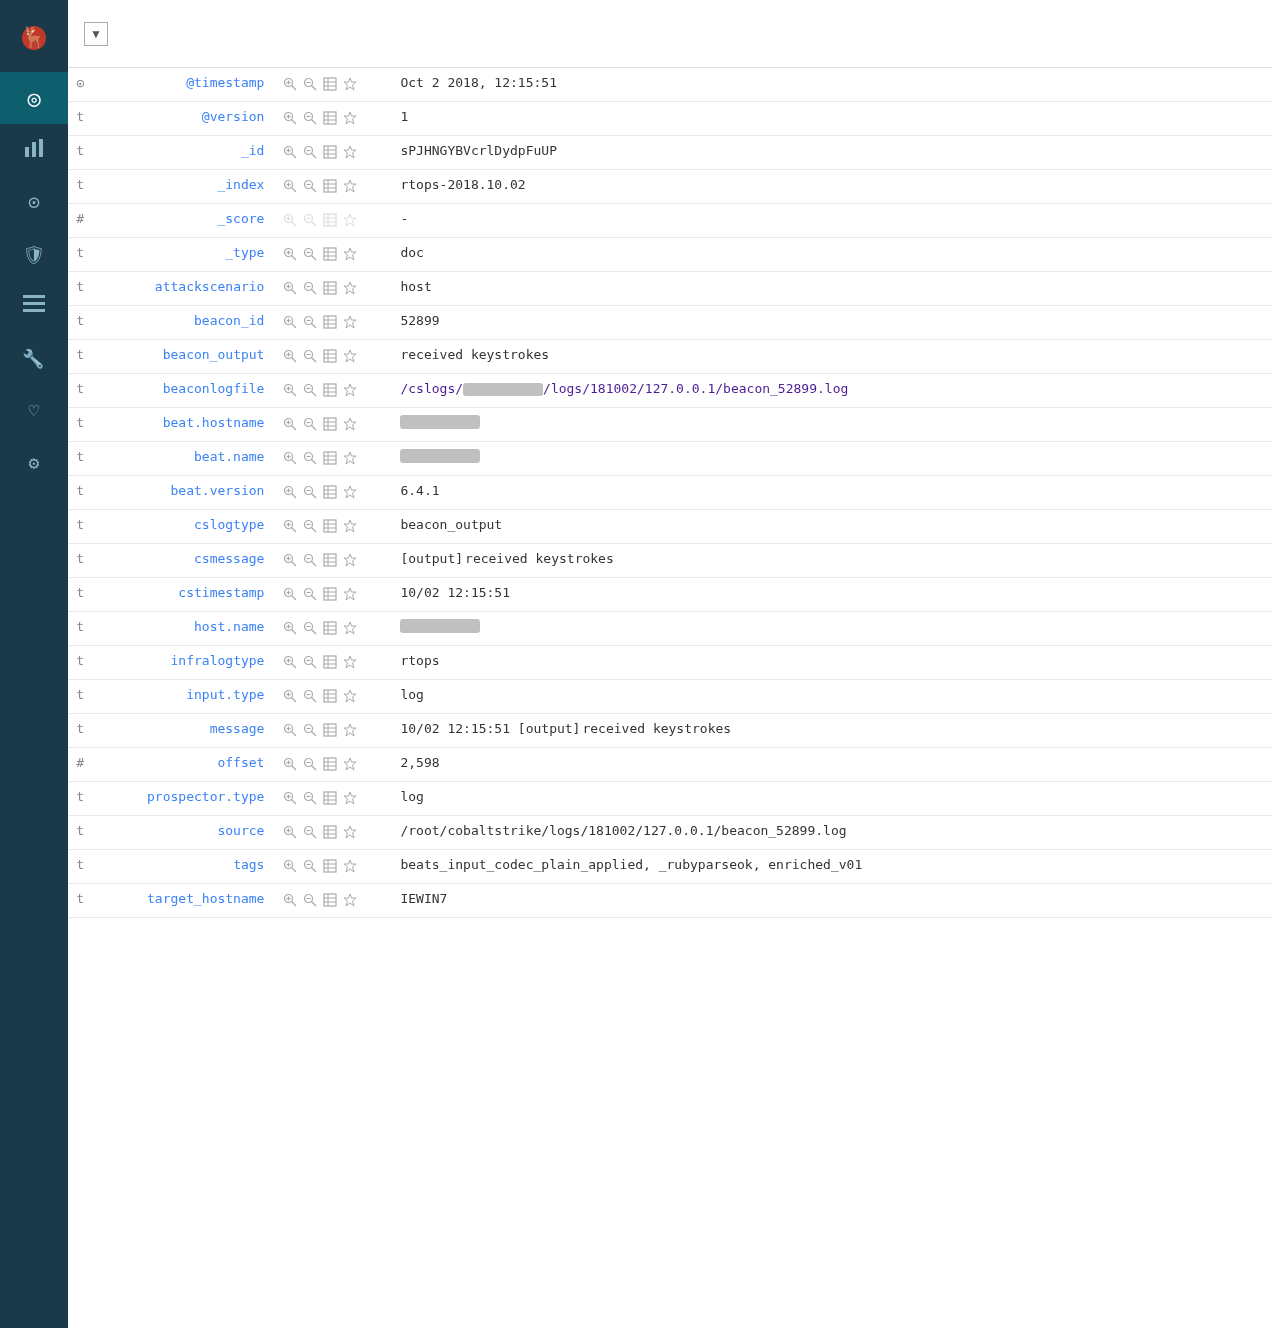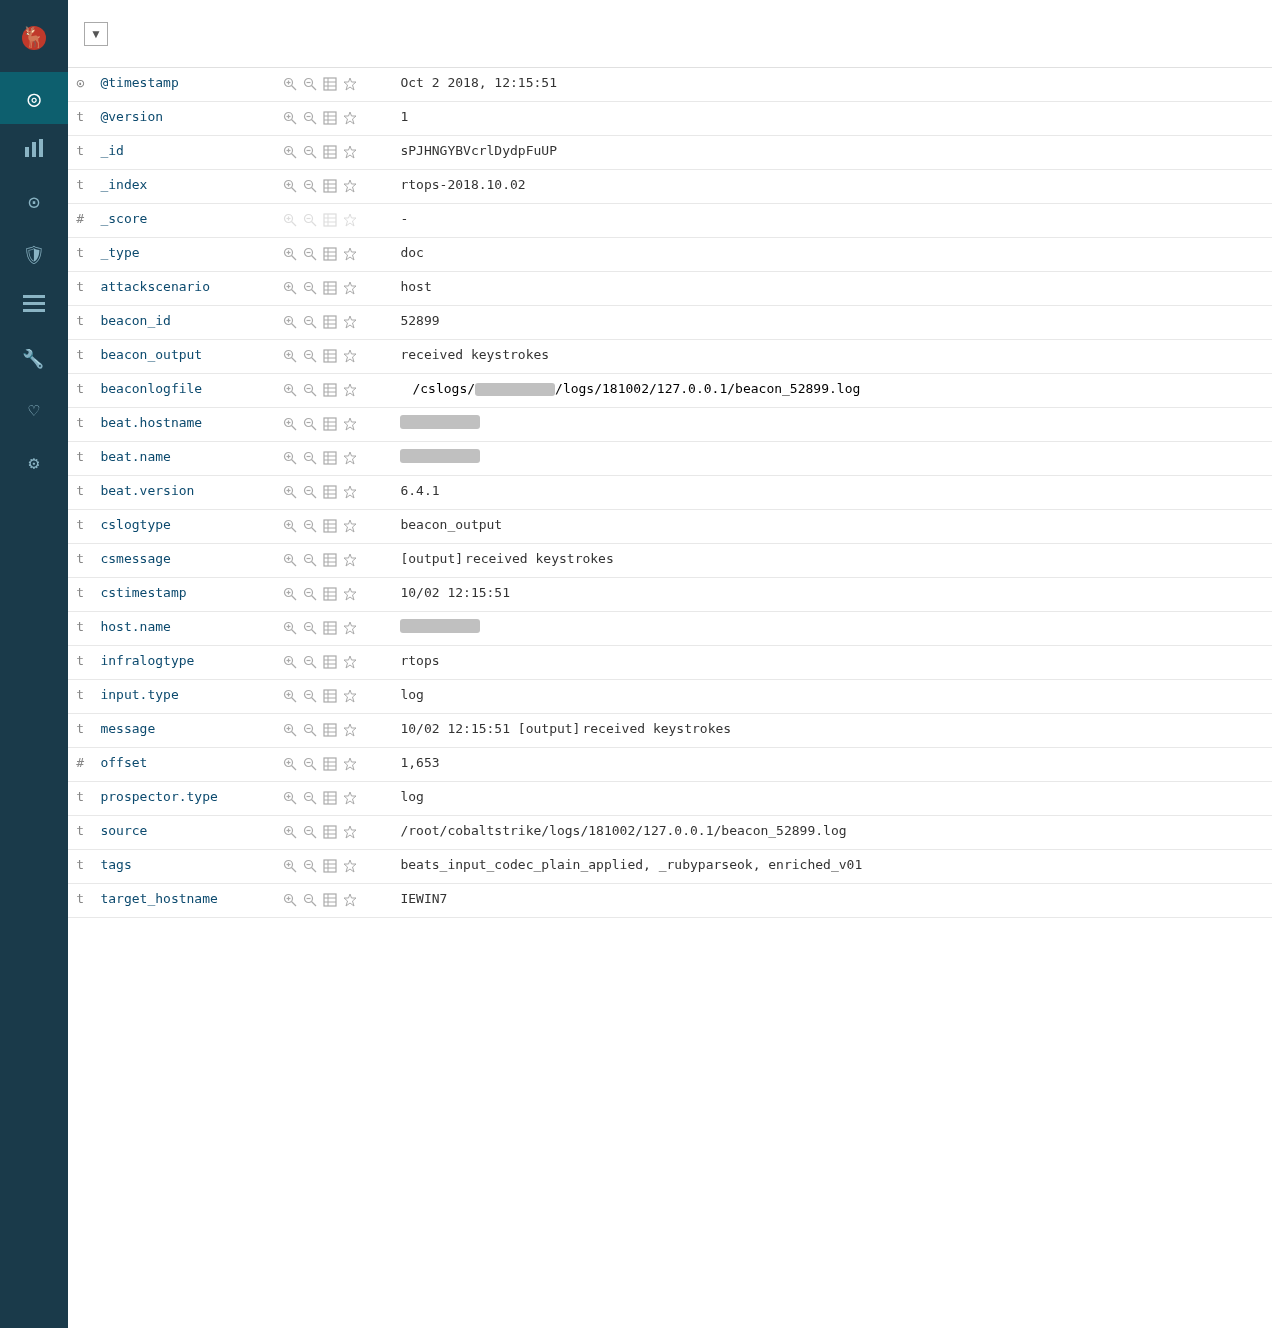--- a/index.html
+++ b/index.html
@@ -121,23 +121,24 @@
       font-size: 13px;
       font-family: 'Consolas', 'Monaco', monospace;
     }
     .td-type {
       color: #888;
       width: 24px;
       text-align: center;
       padding-left: 16px;
     }
     .td-field {
-      color: #0c4a6e;
+      color: #3b82f6;
       width: 180px;
       font-weight: normal;
+      text-align: right;
     }
     .td-actions {
       width: 120px;
       white-space: nowrap;
     }
     .td-value {
       color: #333;
       flex: 1;
     }
     .action-icon {
@@ -145,21 +146,21 @@
       align-items: center;
       justify-content: center;
       width: 20px;
       height: 18px;
       color: #aaa;
       cursor: pointer;
       font-size: 12px;
     }
     .action-icon.disabled { color: #ddd; cursor: default; }
     .star-icon { color: #aaa; }
-    .link-value { color: #000000; cursor: pointer; margin-left: 12px; }
+    .link-value { color: #4c1d95; cursor: pointer; }
     .blurred {
       background: #c0c0c0;
       color: transparent;
       border-radius: 3px;
       user-select: none;
       display: inline-block;
       min-width: 80px;
       height: 14px;
     }
     .multiline-value {
@@ -868,21 +869,21 @@
                   <rect x="1" y="1" width="12" height="12" stroke="#aaa" stroke-width="1.2"></rect>
                   <line x1="1" y1="5" x2="13" y2="5" stroke="#aaa" stroke-width="1"></line>
                   <line x1="1" y1="9" x2="13" y2="9" stroke="#aaa" stroke-width="1"></line>
                   <line x1="5" y1="1" x2="5" y2="13" stroke="#aaa" stroke-width="1"></line>
                 </svg>
               </span><span class="action-icon star-icon">
                 <svg width="14" height="14" viewBox="0 0 14 14" fill="none">
                   <polygon points="7,1 8.5,5 13,5 9.5,8 11,13 7,10 3,13 4.5,8 1,5 5.5,5" stroke="#aaa" stroke-width="1" fill="none"></polygon>
                 </svg>
               </span></td>
-            <td class="td-value">1,653</td>
+            <td class="td-value">2,598</td>
           </tr>
           <tr>
             <td class="td-type" style="color: rgb(136, 136, 136);">t</td>
             <td class="td-field">prospector.type</td>
             <td class="td-actions"><span class="action-icon">
                 <svg width="14" height="14" viewBox="0 0 14 14" fill="#aaa">
                   <circle cx="5.5" cy="5.5" r="4" stroke="#aaa" stroke-width="1.2" fill="none"></circle>
                   <line x1="8.5" y1="8.5" x2="13" y2="13" stroke="#aaa" stroke-width="1.2"></line>
                   <line x1="3.5" y1="5.5" x2="7.5" y2="5.5" stroke="#aaa" stroke-width="1.2"></line>
                   <line x1="5.5" y1="3.5" x2="5.5" y2="7.5" stroke="#aaa" stroke-width="1.2"></line>

